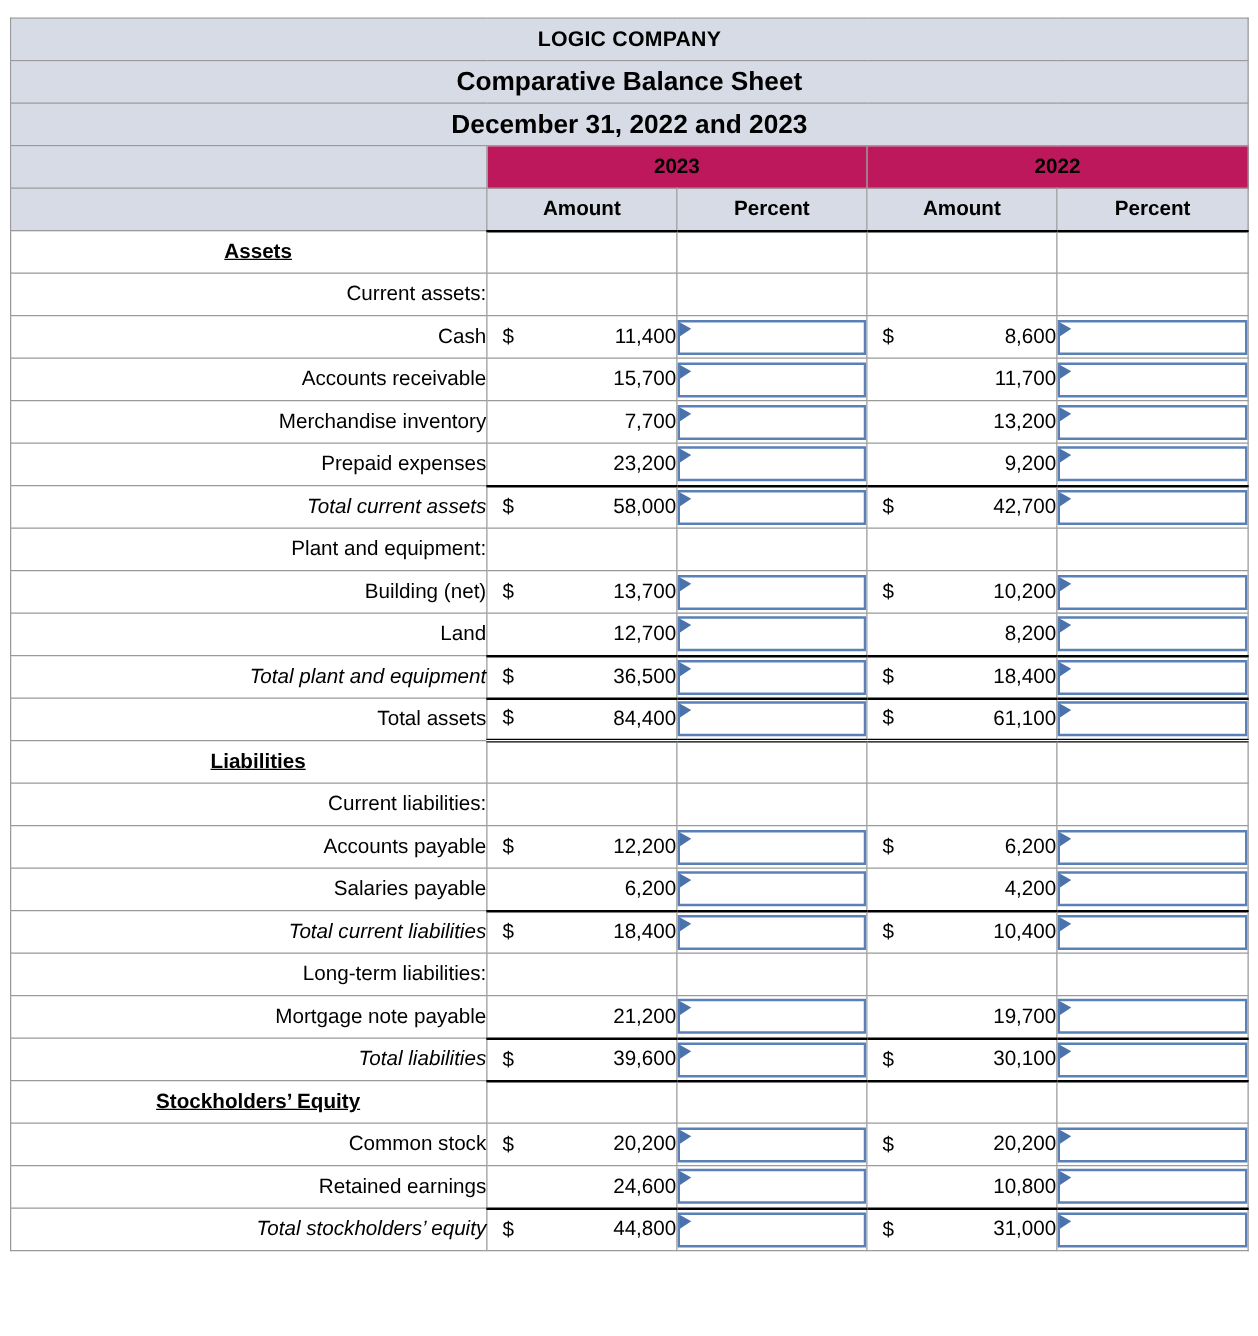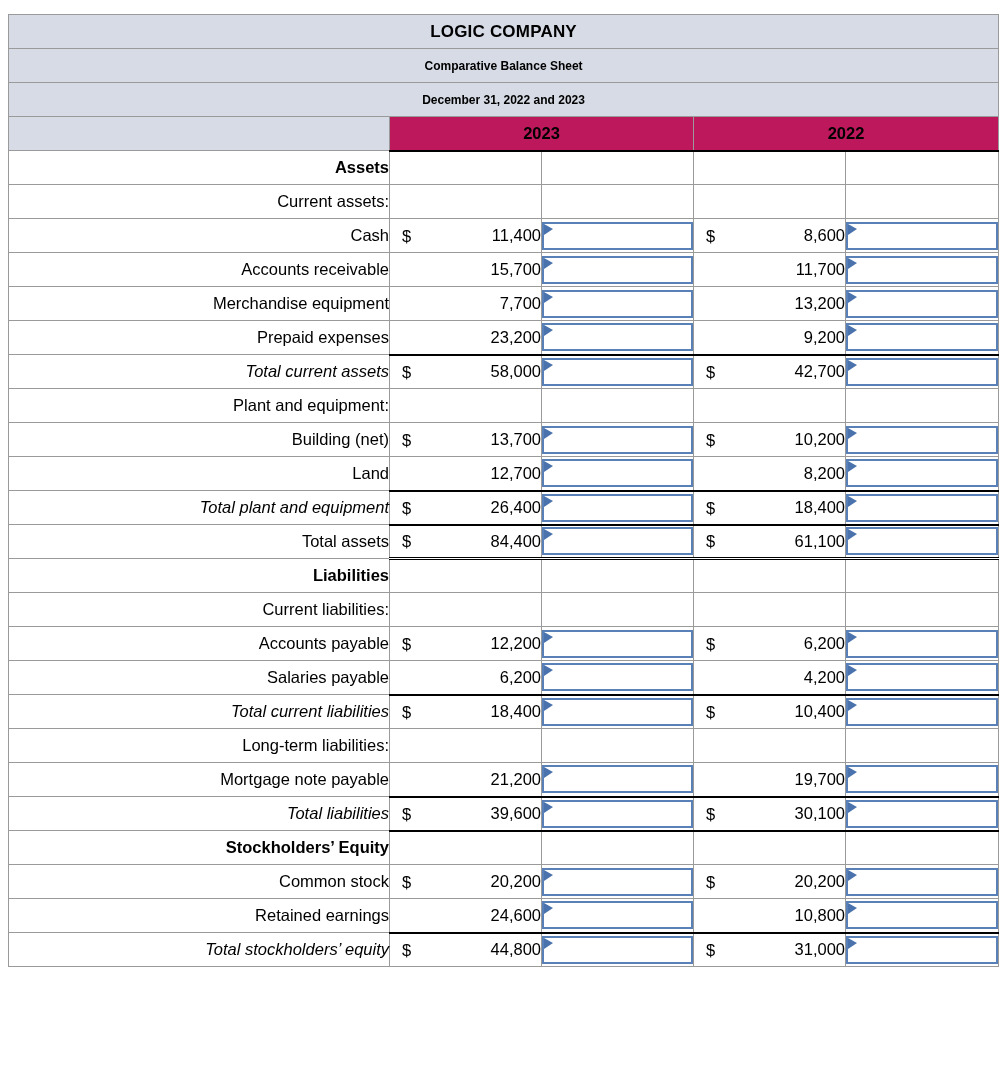--- a/index.html
+++ b/index.html
@@ -46,21 +46,21 @@
   }
 
   
   .title-row td {
     background: #d6dbe5;
     text-align: center;
     font-weight: bold;
     height: 35px;
   }
   .title-main { font-size: 17px; letter-spacing: .2px; }
-  .title-sub  { font-size: 12px; }
+  .title-sub  { font-size: 21px; }
 
   .yearhdr td {
     background: #be185d;
     text-align: center;
     font-weight: bold;
     height: 32px;
   }
   .colhdr td {
     background: #d6dbe5;
     text-align: center;
@@ -71,23 +71,24 @@
 
   
   .lbl {
     text-align: right;
     padding-left: 6px;
     white-space: nowrap;
   }
   .lbl.ind1 { padding-left: 28px; }
   .lbl.ind2 { padding-left: 50px; font-style: italic; }
   .lbl.center {
-    text-align: right;
+    text-align: center;
     font-weight: bold;
     padding-left: 15px;
+    text-decoration: underline;
   }
 
   .amt {
     position: relative;
     text-align: right;
     padding-right: 12px;
     white-space: nowrap;
   }
   .amt .cur {
     position: absolute;
@@ -159,20 +160,27 @@
         <td colspan="5" class="title-sub">Comparative Balance Sheet</td>
       </tr>
       <tr class="title-row">
         <td colspan="5" class="title-sub">December 31, 2022 and 2023</td>
       </tr>
       <tr class="yearhdr">
         <td class="blank-corner"></td>
         <td colspan="2">2023</td>
         <td colspan="2">2022</td>
       </tr>
+      <tr class="colhdr">
+        <td class="blank-corner"></td>
+        <td>Amount</td>
+        <td>Percent</td>
+        <td>Amount</td>
+        <td>Percent</td>
+      </tr>
     </tbody>
     <tbody id="tbody-rows">
         <tr>
           <td class="lbl center">Assets</td>
           <td class="amt rule-top"><span></span></td>
           <td class="pct rule-top"></td>
           <td class="amt rule-top"><span></span></td>
           <td class="pct rule-top"></td>
         </tr>
         <tr>
@@ -206,21 +214,21 @@
             </span>
           </td>
           <td class="amt"><span>11,700</span></td>
           <td class="pct">
             <span class="inwrap">
               <input type="text" class="inbox" placeholder="" style="">
             </span>
           </td>
         </tr>
         <tr>
-          <td class="lbl ind1">Merchandise equipment</td>
+          <td class="lbl ind1">Merchandise inventory</td>
           <td class="amt"><span>7,700</span></td>
           <td class="pct">
             <span class="inwrap">
               <input type="text" class="inbox" placeholder="" style="">
             </span>
           </td>
           <td class="amt"><span>13,200</span></td>
           <td class="pct">
             <span class="inwrap">
               <input type="text" class="inbox" placeholder="" style="">
@@ -289,21 +297,21 @@
           </td>
           <td class="amt"><span>8,200</span></td>
           <td class="pct">
             <span class="inwrap">
               <input type="text" class="inbox" placeholder="" style="">
             </span>
           </td>
         </tr>
         <tr>
           <td class="lbl ind2">Total plant and equipment</td>
-          <td class="amt rule-top"><span class="cur">$</span><span>26,400</span></td>
+          <td class="amt rule-top"><span class="cur">$</span><span>36,500</span></td>
           <td class="pct rule-top">
             <span class="inwrap">
               <input type="text" class="inbox" placeholder="" style="">
             </span>
           </td>
           <td class="amt rule-top"><span class="cur">$</span><span>18,400</span></td>
           <td class="pct rule-top">
             <span class="inwrap">
               <input type="text" class="inbox" placeholder="" style="">
             </span>

